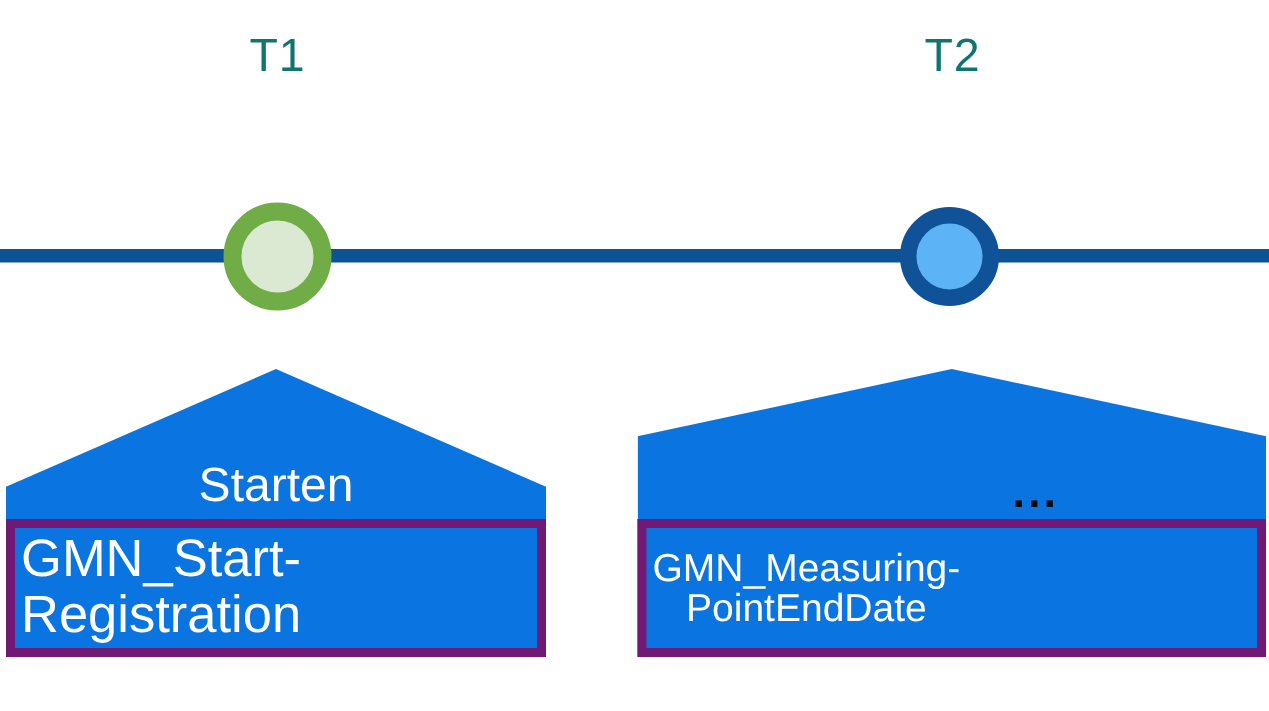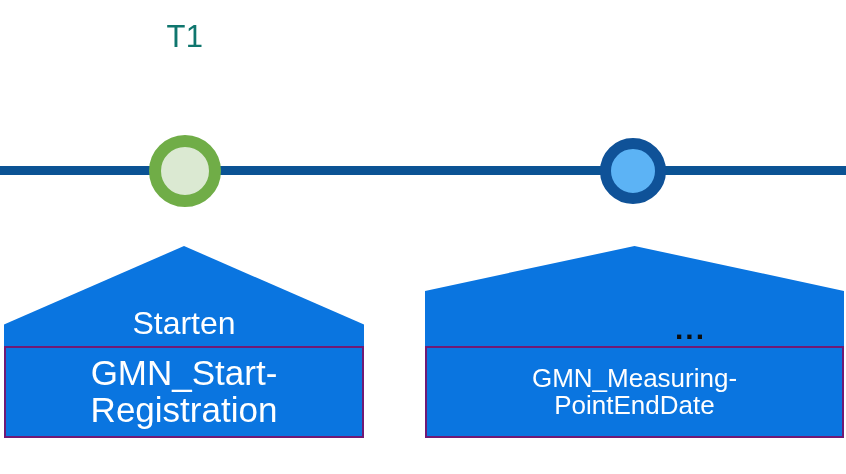--- a/index.html
+++ b/index.html
@@ -117,24 +117,24 @@
   }
 
   .event-box {
     position: absolute;
     left: 0;
     top: 100px;
     width: 100%;
     height: 92px;
     box-sizing: border-box;
     background: #0a75e0;
-    border: 2px solid #701a75;
+    border: 6px solid #701a75;
     display: flex;
     align-items: center;
-    justify-content: center;
+    justify-content: flex-start;
   }
 
   .event-box-label {
     color: #ffffff;
     font-size: 35px;
     line-height: 1.05;
     text-align: center;
     white-space: pre-line;
     padding: 0 4px;
   }
@@ -143,20 +143,21 @@
 </head>
 <body>
 
 <div id="diagram-canvas">
 
   <div class="timeline-axis"></div>
 
   <div class="t-label t-label--t1">T1</div>
   <div class="marker marker--t1"></div>
 
+  <div class="t-label t-label--t2">T2</div>
   <div class="marker marker--t2"></div>
 
   <div class="event-group event-group--start">
     <div class="banner banner--start">
       <div class="banner-label banner-label--start">Starten</div>
     </div>
     <div class="event-box">
       <div class="event-box-label">GMN_Start-
 Registration</div>
     </div>

